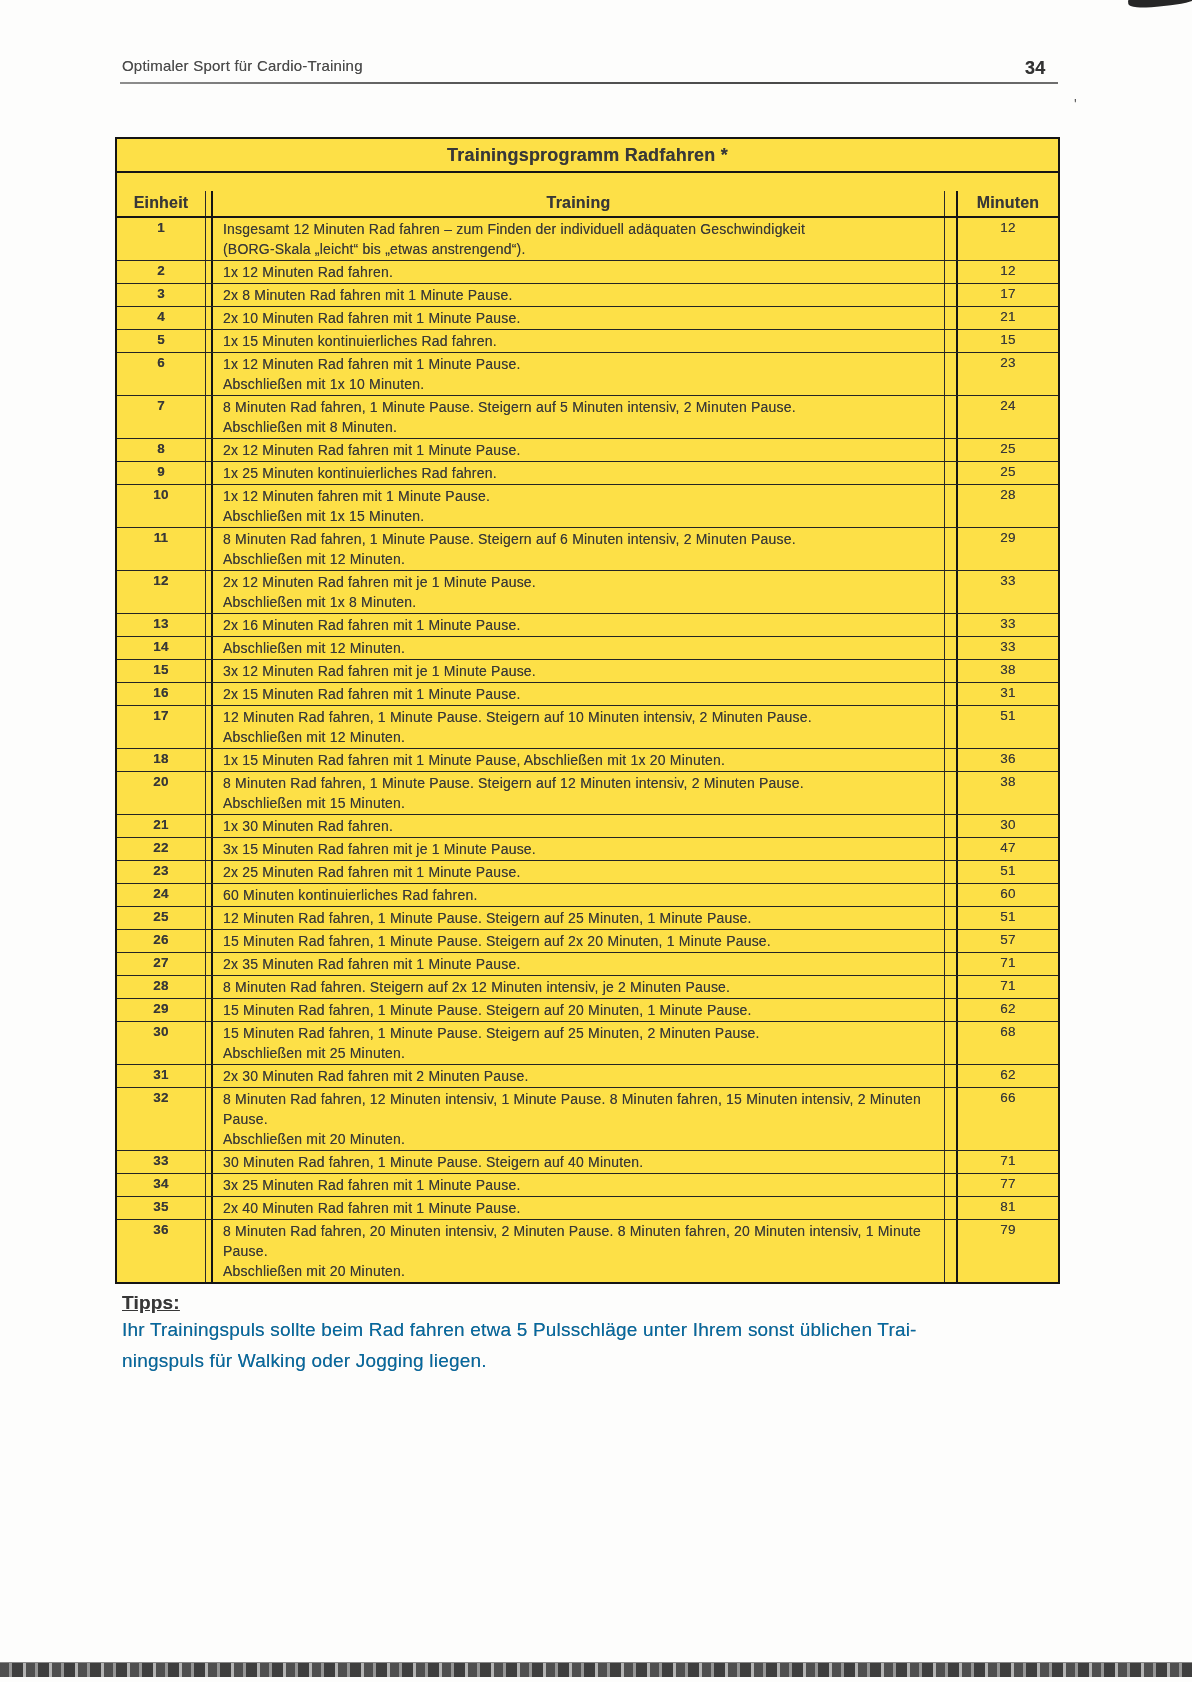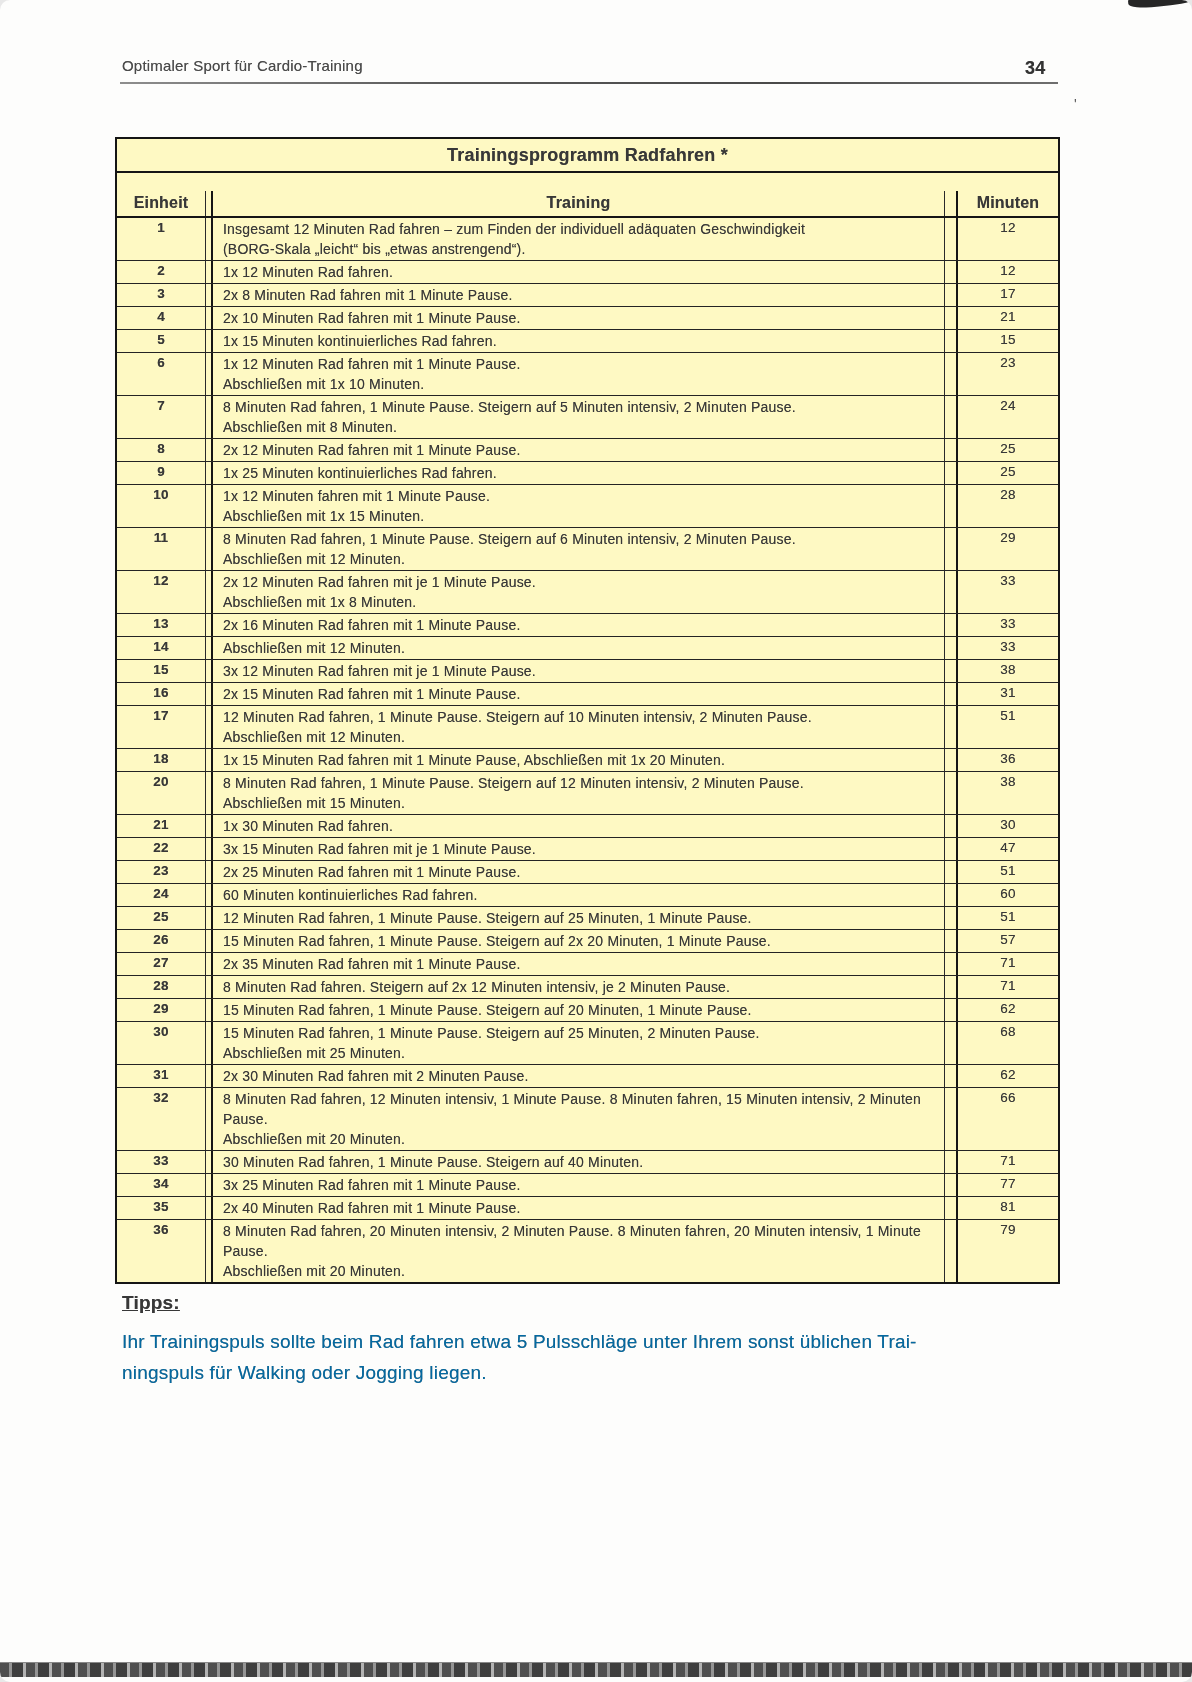--- a/index.html
+++ b/index.html
@@ -5,21 +5,20 @@
   * { margin: 0; padding: 0; box-sizing: border-box; }
   html, body { background: #e8e8e8; }
   .page {
     position: relative;
     width: 1192px;
     height: 1682px;
     background: #fdfdfc;
     font-family: "Liberation Sans", "DejaVu Sans", sans-serif;
     color: #2e2e2e;
     overflow: hidden;
-    border-radius: 10px;
   }
   
   .scanink { color: #383838; text-shadow: 0 0 0.5px rgba(40,40,40,0.55); letter-spacing: 0.2px; }
 
   
   .pg-header-title {
     position: absolute; left: 122px; top: 57px;
     font-size: 15px; color: #4a4a4a;
   }
   .pg-header-rule {
@@ -37,21 +36,21 @@
   }
   .corner-mark {
     position: absolute; right: -6px; top: -8px; width: 70px; height: 14px;
     background: #262626; border-radius: 40%; transform: rotate(-6deg);
   }
 
   
   .ttable {
     position: absolute; left: 115px; top: 137px; width: 945px;
     border: 2.5px solid #151515;
-    background: #fef9c3;
+    background: #fde047;
   }
   .ttable-title {
     text-align: center; font-weight: bold; font-size: 18px;
     padding: 6px 0 5px 0;
     border-bottom: 2.5px solid #151515;
   }
   .thead-row, .trow {
     display: grid;
     grid-template-columns: 88px 8px 1fr 14px 100px;
     align-items: stretch;
@@ -71,21 +70,21 @@
     font-size: 14px; line-height: 20px; padding: 1px 10px 1px 10px;
   }
   .cell-minuten {
     font-size: 13.5px; text-align: center; padding: 2px 0 0 0;
   }
 
   
   .tips { position: absolute; left: 122px; top: 1292px; width: 960px; }
   .tips-heading {
     font-size: 19px; font-weight: bold; text-decoration: underline;
-    margin-bottom: 12px;
+    margin-bottom: 0;
   }
   .tips-body { font-size: 19px; line-height: 31px; color: #0369a1; }
 
   
   .bottom-band {
     position: absolute; left: 0; bottom: 5px; width: 1192px; height: 15px;
     background:
       repeating-linear-gradient(90deg,
         rgba(70,70,70,0.95) 0px, rgba(70,70,70,0.95) 9px,
         rgba(130,130,130,0.85) 9px, rgba(130,130,130,0.85) 12px,

